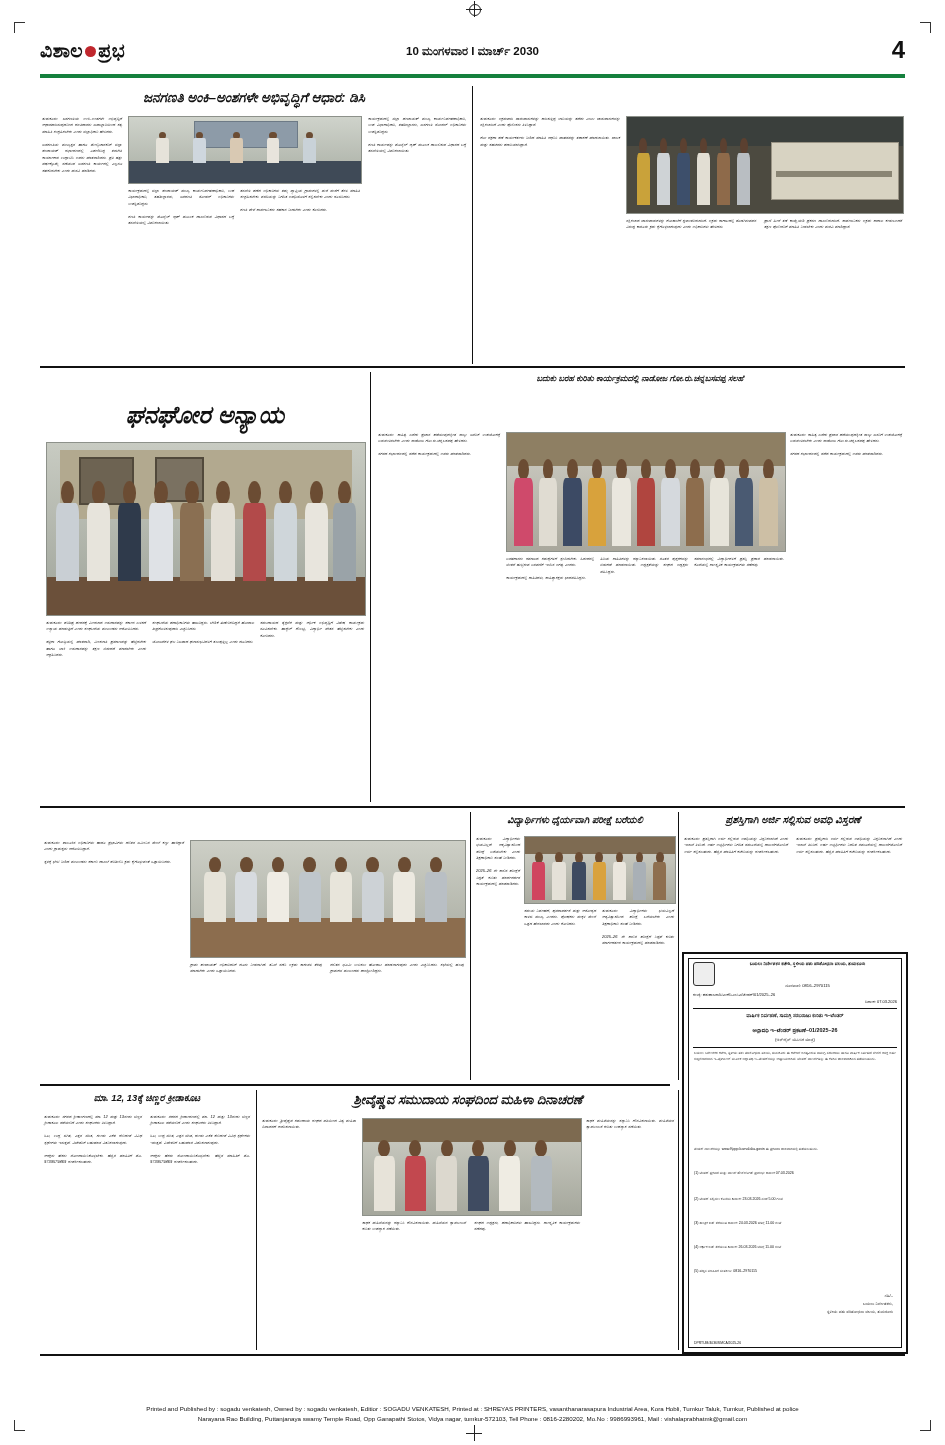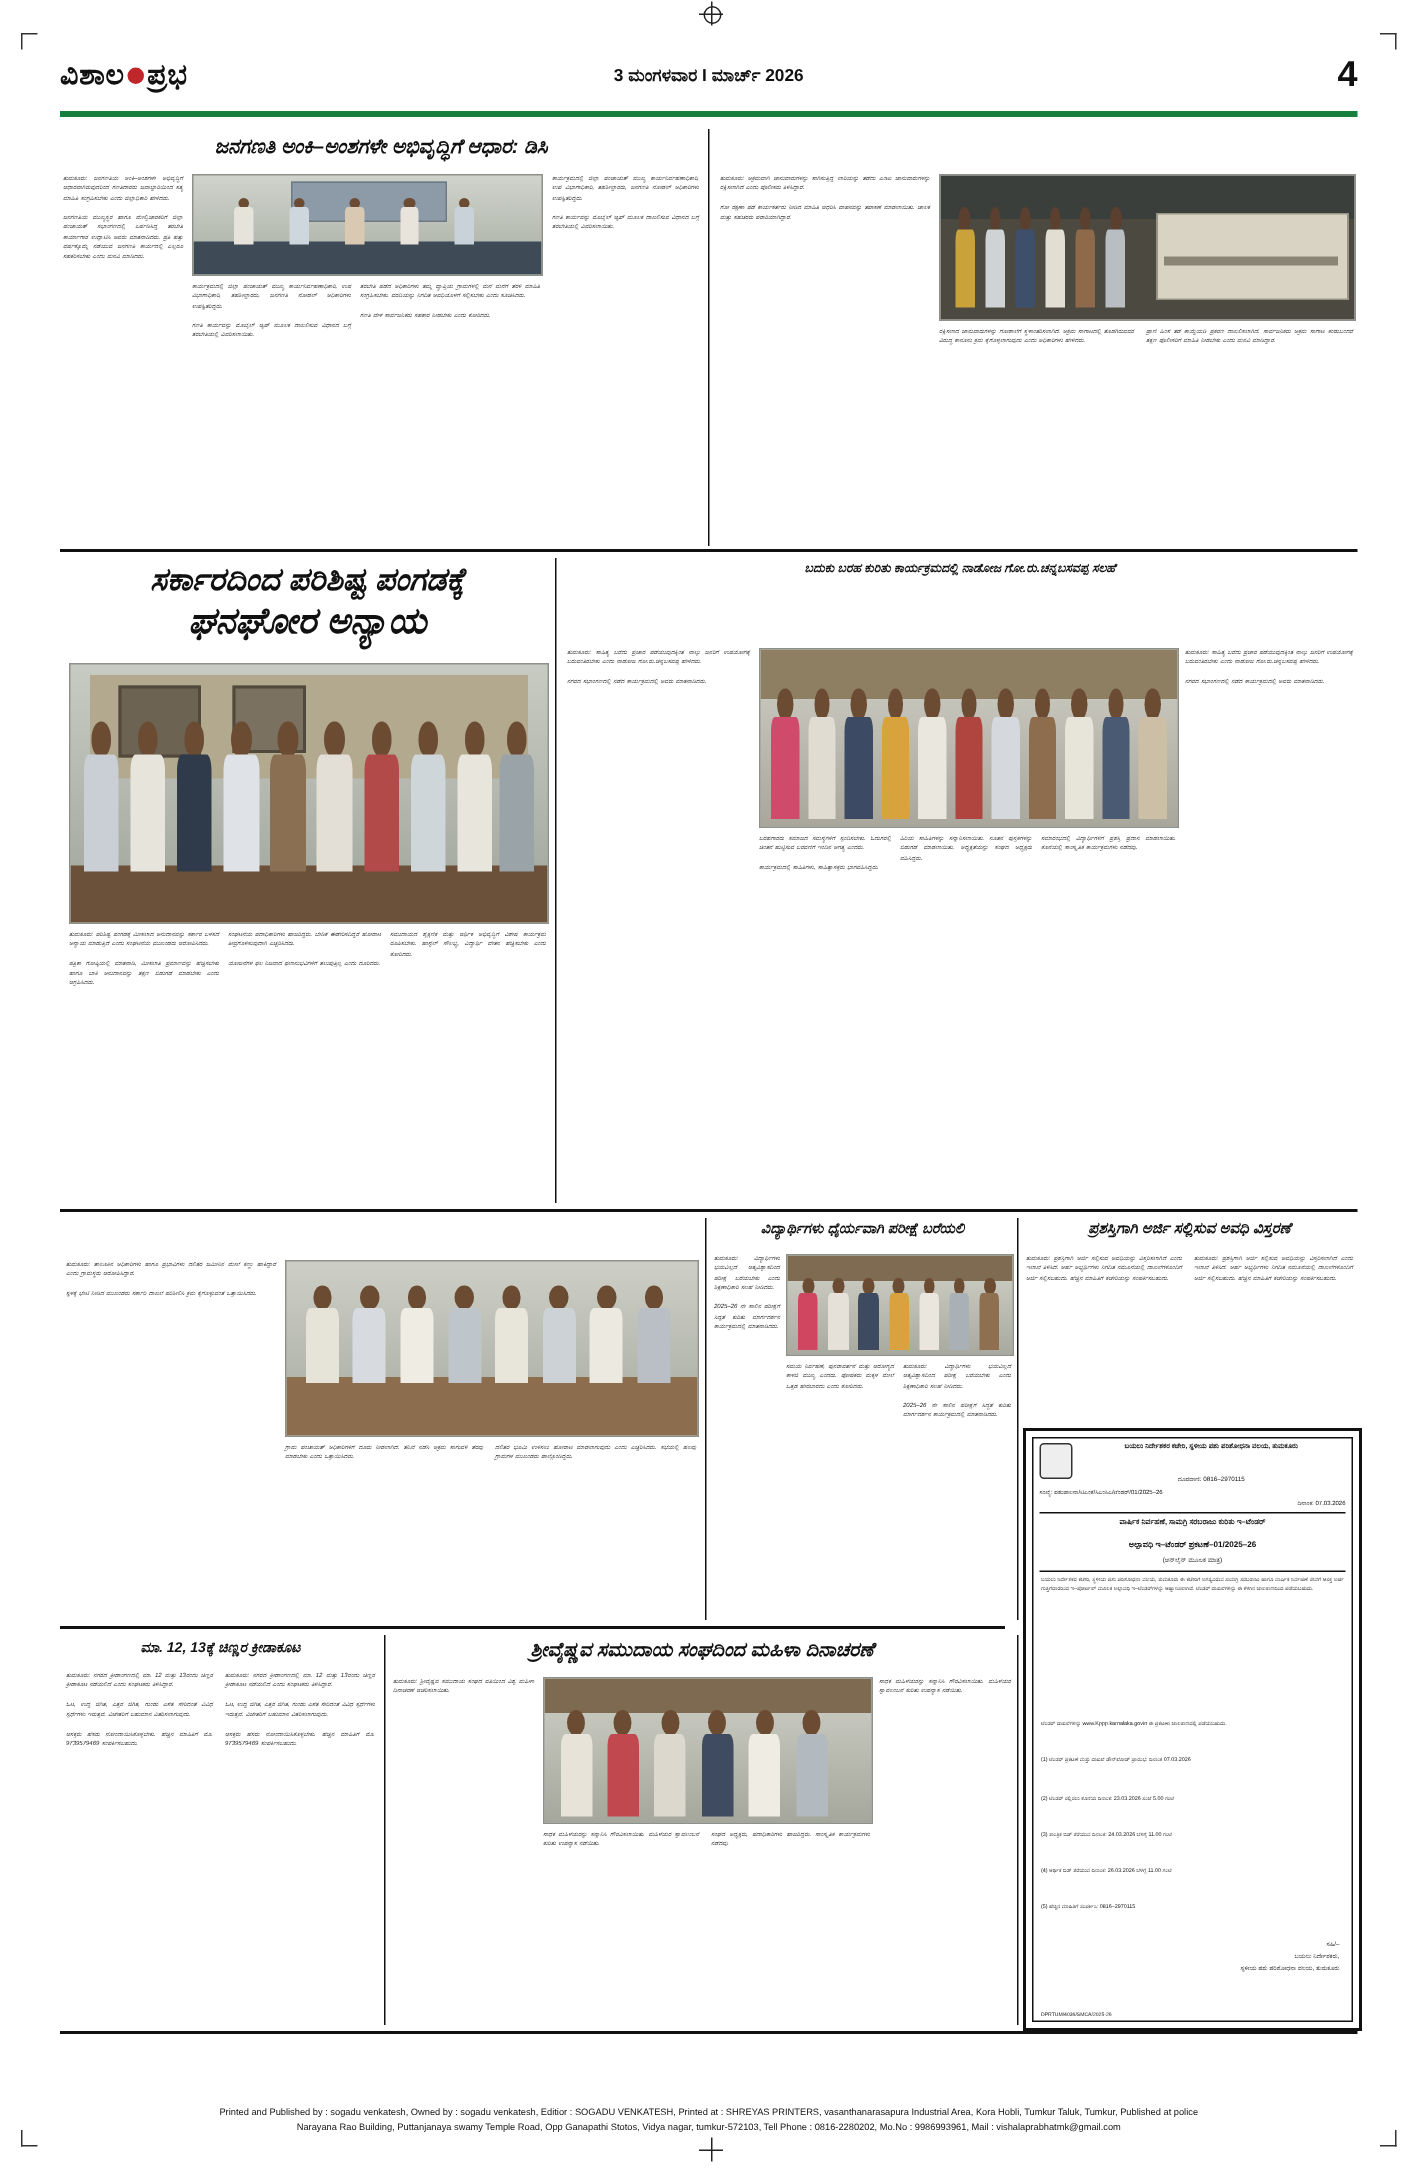--- a/index.html
+++ b/index.html
@@ -62,21 +62,21 @@
   <div class="botmark"></div>
   <div class="cornerTL"></div>
   <div class="cornerTR"></div>
   <div class="cornerBL"></div>
   <div class="cornerBR"></div>
 
   <div class="masthead">
     <div class="logo">
       <span>ವಿಶಾಲ</span><span class="dot"></span><span>ಪ್ರಭ</span>
     </div>
-    <div class="dateline">3 ಮಂಗಳವಾರ I ಮಾರ್ಚ್ 2026</div>
+    <div class="dateline">10 ಮಂಗಳವಾರ I ಮಾರ್ಚ್ 2030</div>
     <div class="pageno">4</div>
   </div>
 
   <div class="rule-v" style="left:472px;top:86px;height:278px;"></div>
   <div class="rule-h" style="left:40px;top:366px;width:865px;height:2px;"></div>
 
   <div class="hl head" style="left:42px;top:90px;width:424px;font-size:13.5px;text-align:center;">ಜನಗಣತಿ ಅಂಕಿ–ಅಂಶಗಳೇ ಅಭಿವೃದ್ಧಿಗೆ ಆಧಾರ: ಡಿಸಿ</div>
   <div class="hl k" style="left:42px;top:116px;width:80px;height:240px;white-space:pre-line;">ತುಮಕೂರು: ಜನಗಣತಿಯ ಅಂಕಿ–ಅಂಶಗಳೇ ಅಭಿವೃದ್ಧಿಗೆ ಆಧಾರವಾಗಿರುವುದರಿಂದ ಗಣತಿದಾರರು ಜವಾಬ್ದಾರಿಯಿಂದ ಸತ್ಯ ಮಾಹಿತಿ ಸಂಗ್ರಹಿಸಬೇಕು ಎಂದು ಜಿಲ್ಲಾಧಿಕಾರಿ ಹೇಳಿದರು.
 
 ಜನಗಣತಿಯ ಮುಖ್ಯಸ್ಥರ ಹಾಗೂ ಮೇಲ್ವಿಚಾರಕರಿಗೆ ಜಿಲ್ಲಾ ಪಂಚಾಯತ್ ಸಭಾಂಗಣದಲ್ಲಿ ಏರ್ಪಡಿಸಿದ್ದ ತರಬೇತಿ ಕಾರ್ಯಾಗಾರ ಉದ್ಘಾಟಿಸಿ ಅವರು ಮಾತನಾಡಿದರು. ಪ್ರತಿ ಹತ್ತು ವರ್ಷಕ್ಕೊಮ್ಮೆ ನಡೆಯುವ ಜನಗಣತಿ ಕಾರ್ಯದಲ್ಲಿ ಎಲ್ಲರೂ ಸಹಕರಿಸಬೇಕು ಎಂದು ಮನವಿ ಮಾಡಿದರು.</div>
@@ -151,21 +151,20 @@
           <div class="bd" style="background:#b9bec2;"></div>
         </div>
     </div>
   </div>
   <div class="hl k" style="left:626px;top:218px;width:130px;height:138px;white-space:pre-line;">ರಕ್ಷಿಸಲಾದ ಜಾನುವಾರುಗಳನ್ನು ಗೋಶಾಲೆಗೆ ಸ್ಥಳಾಂತರಿಸಲಾಗಿದೆ. ಅಕ್ರಮ ಸಾಗಾಟದಲ್ಲಿ ತೊಡಗಿರುವವರ ವಿರುದ್ಧ ಕಾನೂನು ಕ್ರಮ ಕೈಗೊಳ್ಳಲಾಗುವುದು ಎಂದು ಅಧಿಕಾರಿಗಳು ಹೇಳಿದರು.</div>
   <div class="hl k" style="left:764px;top:218px;width:138px;height:138px;white-space:pre-line;">ಪ್ರಾಣಿ ಹಿಂಸೆ ತಡೆ ಕಾಯ್ದೆಯಡಿ ಪ್ರಕರಣ ದಾಖಲಿಸಲಾಗಿದೆ. ಸಾರ್ವಜನಿಕರು ಅಕ್ರಮ ಸಾಗಾಟ ಕಂಡುಬಂದರೆ ತಕ್ಷಣ ಪೊಲೀಸರಿಗೆ ಮಾಹಿತಿ ನೀಡಬೇಕು ಎಂದು ಮನವಿ ಮಾಡಿದ್ದಾರೆ.</div>
 
   <div class="rule-v" style="left:370px;top:372px;height:430px;"></div>
   <div class="rule-h" style="left:40px;top:806px;width:865px;height:2px;"></div>
 
-  <div class="hl head" style="left:44px;top:374px;width:322px;font-size:21px;text-align:center;">ಸರ್ಕಾರದಿಂದ ಪರಿಶಿಷ್ಟ ಪಂಗಡಕ್ಕೆ</div>
   <div class="hl head" style="left:44px;top:400px;width:322px;font-size:24px;text-align:center;">ಘನಘೋರ ಅನ್ಯಾಯ</div>
   <div class="photo" style="left:46px;top:442px;width:318px;height:172px;">
     <div class="stage" style="background:linear-gradient(#c8cbc2,#9fa49a);"></div>
     <div style="position:absolute;left:4%;top:4%;width:92%;height:40%;background:#b2a98f;"></div>
     <div style="position:absolute;left:10%;top:8%;width:16%;height:26%;background:#6d6352;border:2px solid #51493b;"></div>
     <div style="position:absolute;left:34%;top:8%;width:14%;height:24%;background:#7a7161;border:2px solid #51493b;"></div>
     <div class="tbl" style="height:22%;background:#6b503a;"></div>
     <div class="row" style="bottom:20%;left:1%;right:1%;height:58%;">
       <div class="ppl" style="left:1%;width:9%;">
           <div class="hd" style="background:#6b4c33;"></div>

